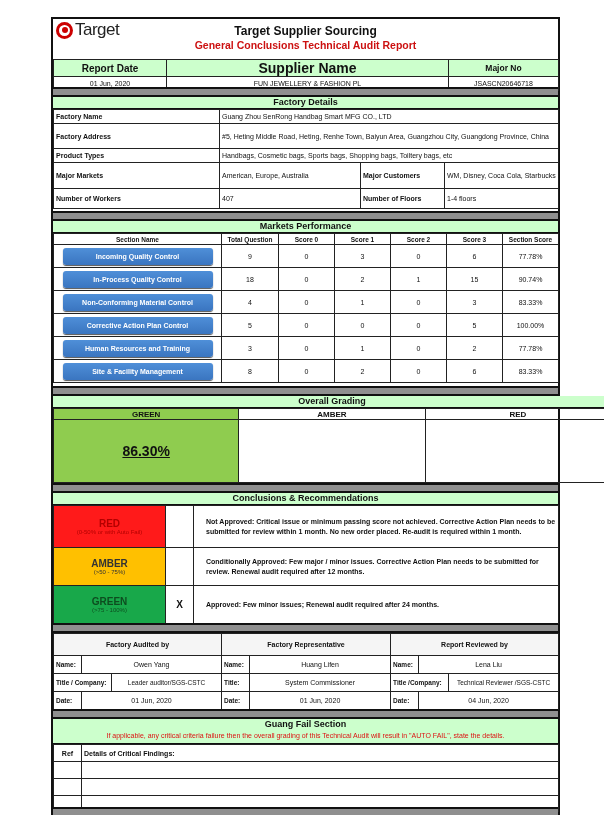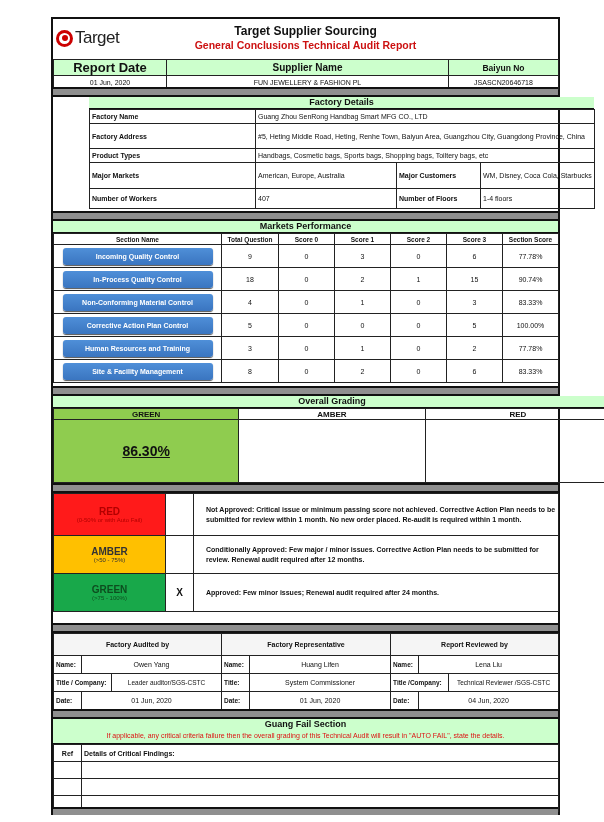--- a/index.html
+++ b/index.html
@@ -7,21 +7,21 @@
   .page { position: absolute; left: 51px; top: 17px; width: 509px; height: 798px; border: 2px solid #111; background: #fff; }
   .abs { position: absolute; }
   .sep { position: absolute; left: 0; width: 505px; background: #8f8f8f; border-top: 2px solid #111; border-bottom: 2px solid #111; }
   .greenhdr { background: #ccffcc; text-align: center; font-weight: bold; font-size: 9px; line-height: 11px; border-bottom: 1px solid #111; }
   table { border-collapse: collapse; width: 100%; table-layout: fixed; }
   td { border: 1px solid #222; font-size: 7px; padding: 0 2px; vertical-align: middle; overflow: hidden; }
   .c { text-align: center; }
   .b { font-weight: bold; }
 
   
-  .logo { left: 3px; top: 9px; display: flex; align-items: center; }
+  .logo { left: 3px; top: 1px; display: flex; align-items: center; }
   .logo .bull { width: 17px; height: 17px; border-radius: 50%; background: #cc0000; position: relative; }
   .logo .bull::before { content: ""; position: absolute; left: 3px; top: 3px; width: 11px; height: 11px; border-radius: 50%; background: #fff; }
   .logo .bull::after { content: ""; position: absolute; left: 5.5px; top: 5.5px; width: 6px; height: 6px; border-radius: 50%; background: #cc0000; }
   .logo .word { font-size: 17px; color: #222; margin-left: 2px; letter-spacing: -0.5px; }
   .title1 { left: 0; width: 505px; top: 5px; text-align: center; font-size: 12px; font-weight: bold; }
   .title2 { left: 0; width: 505px; top: 20px; text-align: center; font-size: 10.5px; font-weight: bold; color: #cc1111; }
 
   .btn { display: block; margin: 0 auto; width: 150px; height: 17px; border-radius: 3px; background: linear-gradient(#4f8fd8, #3a75c0); color: #fff; font-size: 7px; font-weight: bold; line-height: 17px; text-align: center; box-shadow: 0 1px 1px #555; }
 
   .grade-green { background: #8fcc4f; }
@@ -46,36 +46,36 @@
 
   <div class="abs" style="left:0; top:40px; width:505px;">
     <table>
       <colgroup>
           <col style="width:113px">
           <col style="width:282px">
           <col style="width:110px">
         </colgroup>
       <tbody>
           <tr style="height:12px; background:#ccffcc;">
-        <td class="c b" style="font-size:13px;">Report Date</td>
-        <td class="c b" style="font-size:10px;">Supplier Name</td>
-        <td class="c b" style="font-size:8.5px;">Baiyun No</td>
+        <td class="c b" style="font-size:10px;">Report Date</td>
+        <td class="c b" style="font-size:14px;">Supplier Name</td>
+        <td class="c b" style="font-size:8.5px;">Major No</td>
       </tr>
       <tr style="height:14px;">
         <td class="c">01 Jun, 2020</td>
         <td class="c">FUN JEWELLERY &amp; FASHION PL</td>
         <td class="c">JSASCN20646718</td>
       </tr>
     </tbody>
       </table>
   </div>
 
   <div class="sep" style="top:68px; height:10px;"></div>
 
-  <div class="abs" style="left:0; top:78px; width:505px;margin-left:36px;">
+  <div class="abs" style="left:0; top:78px; width:505px;">
     <div class="greenhdr">Factory Details</div>
     <table>
       <colgroup>
           <col style="width:166px">
           <col style="width:141px">
           <col style="width:84px">
           <col style="width:114px">
         </colgroup>
       <tbody>
           <tr style="height:14px;">
@@ -221,20 +221,21 @@
         <td></td>
         <td></td>
       </tr>
     </tbody>
       </table>
   </div>
 
   <div class="sep" style="top:464px; height:10px;"></div>
 
   <div class="abs" style="left:0; top:474px; width:505px;">
+    <div class="greenhdr">Conclusions &amp; Recommendations</div>
     <table>
       <colgroup>
           <col style="width:112px">
           <col style="width:28px">
           <col style="width:365px">
         </colgroup>
       <tbody>
           <tr style="height:42px;">
         <td class="c red-cell">
           <span class="lbl-big">RED</span>

